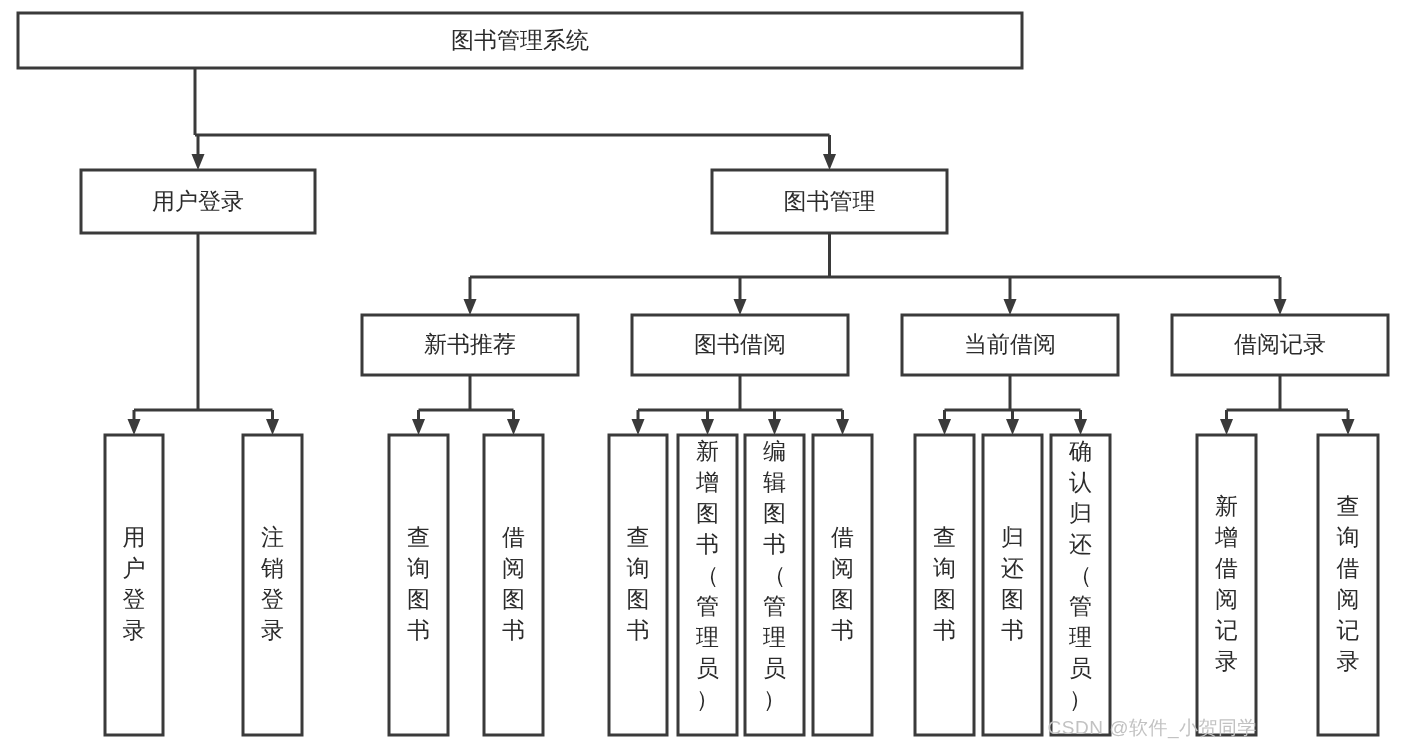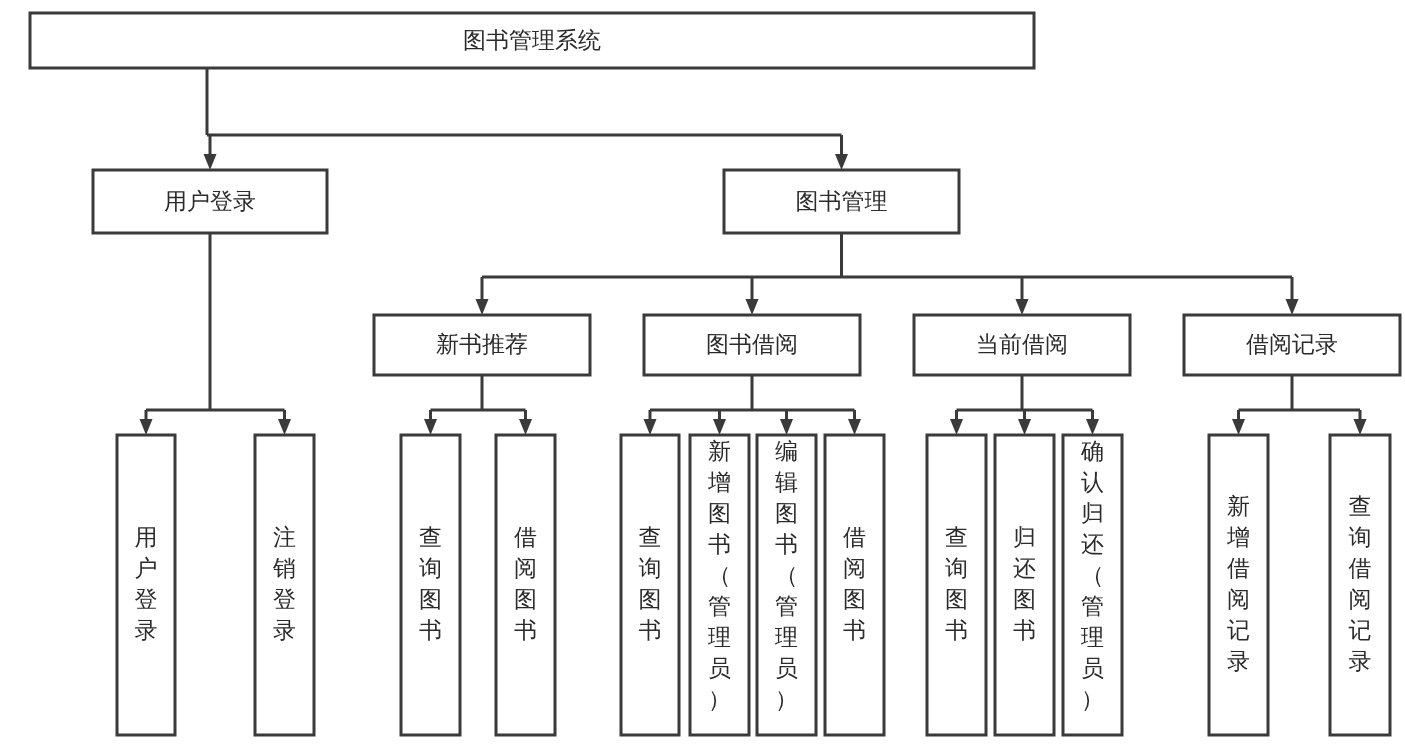--- a/index.html
+++ b/index.html
@@ -9,21 +9,21 @@
   }
   body {
     width: 1405px;
     height: 747px;
     position: relative;
     overflow: hidden;
     font-family: "Liberation Sans", "DejaVu Sans", sans-serif;
   }
   #diagram-root {
     position: absolute;
-    left: 12px;
+    left: 0;
     top: 0;
     width: 1265px;
     height: 747px;
   }
   svg#flow {
     display: block;
     width: 1405px;
     height: 747px;
   }
   .node-box {
@@ -200,13 +200,14 @@
         <g>
           <rect x="1197" y="435" width="59" height="300" class="node-box"></rect>
           <text x="1226.5" y="514" class="node-label-v"><tspan x="1226.5" dy="0">新</tspan><tspan x="1226.5" dy="31">增</tspan><tspan x="1226.5" dy="31">借</tspan><tspan x="1226.5" dy="31">阅</tspan><tspan x="1226.5" dy="31">记</tspan><tspan x="1226.5" dy="31">录</tspan></text>
         </g>
         <g>
           <rect x="1318" y="435" width="60" height="300" class="node-box"></rect>
           <text x="1348" y="514" class="node-label-v"><tspan x="1348" dy="0">查</tspan><tspan x="1348" dy="31">询</tspan><tspan x="1348" dy="31">借</tspan><tspan x="1348" dy="31">阅</tspan><tspan x="1348" dy="31">记</tspan><tspan x="1348" dy="31">录</tspan></text>
         </g>
       </g>
   </svg>
+  <div class="watermark-text">CSDN @软件_小贺同学</div>
 </div>
 
 </body></html>

